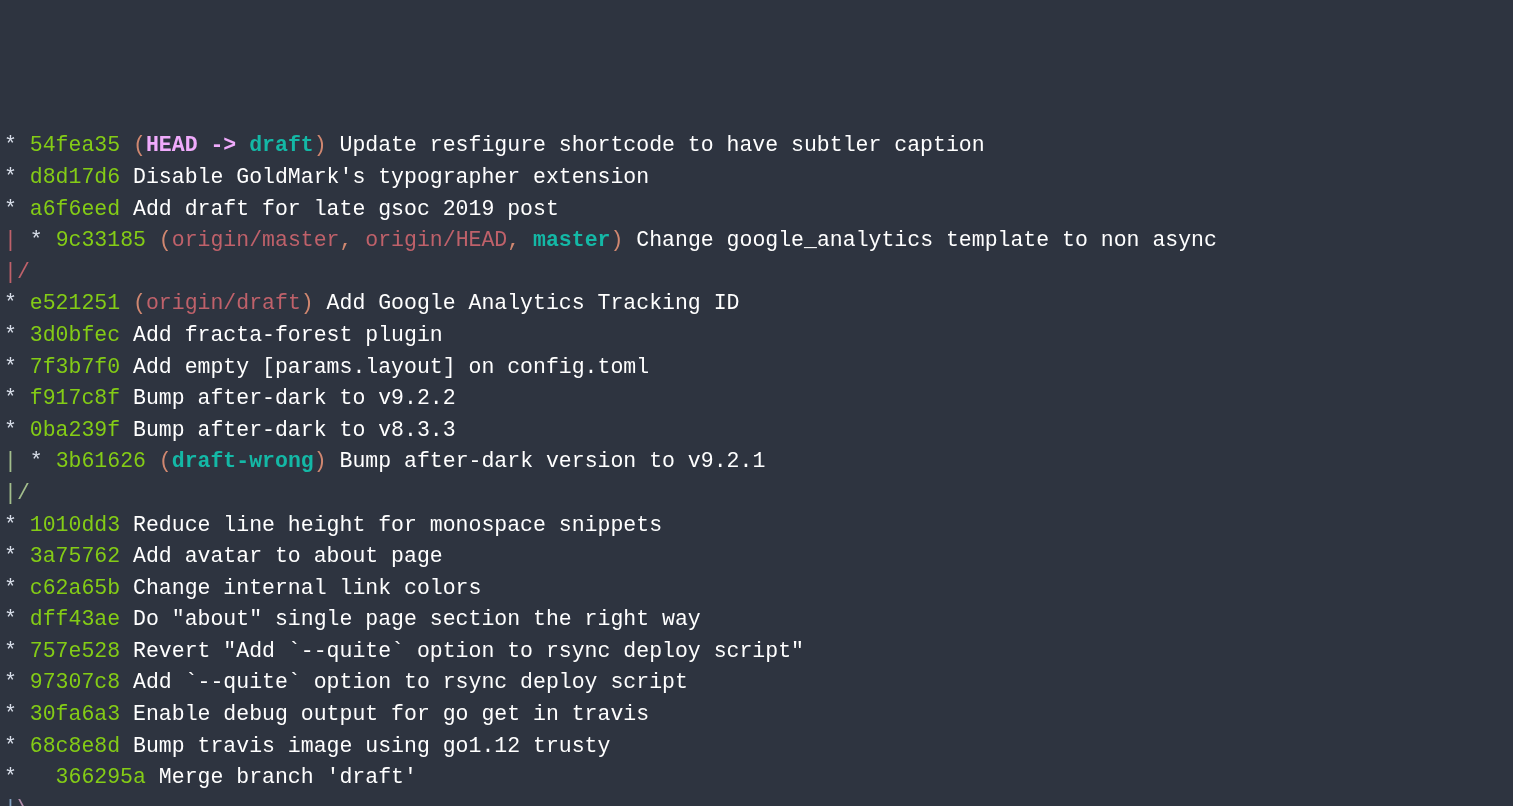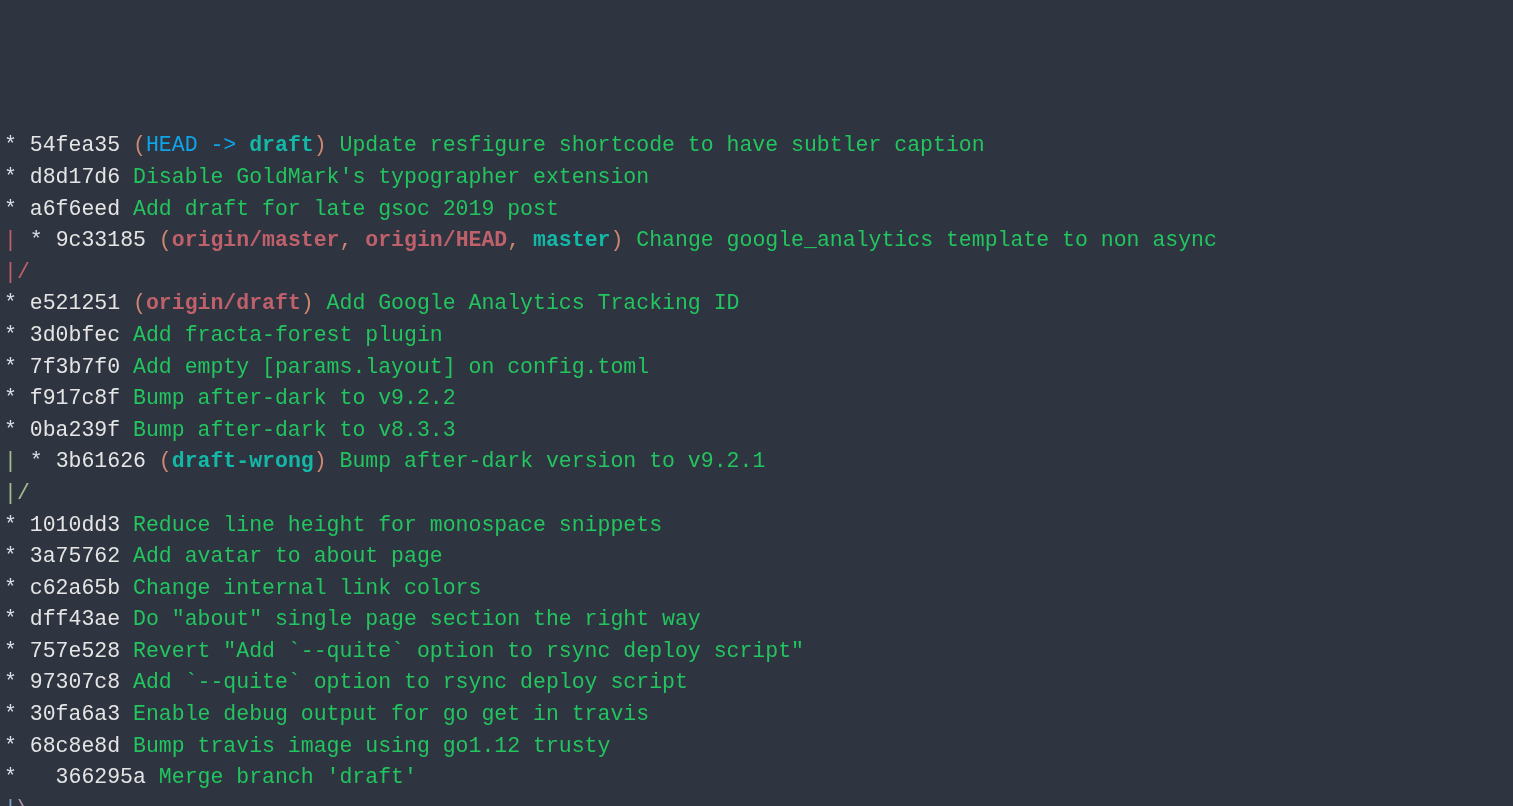--- a/index.html
+++ b/index.html
@@ -9,26 +9,26 @@
       font-family: 'Menlo', 'Monaco', 'Consolas', 'Liberation Mono', monospace;
       font-size: 21.5px;
       line-height: 1.47;
       padding: 4px 0 0 4px;
       white-space: pre;
       overflow: hidden;
       width: 1513px;
       height: 806px;
     }
     .line { display: block; }
-    .hash { color: #e5e5e5; }
+    .hash { color: #84cc16; }
     .refs { color: #d08770; }
-    .head-ref { color: #0ea5e9; font-weight: normal; }
+    .head-ref { color: #f0abfc; font-weight: bold; }
     .local-branch { color: #14b8a6; font-weight: bold; }
-    .remote-branch { color: #bf616a; font-weight: bold; }
-    .msg { color: #22c55e; }
+    .remote-branch { color: #bf616a; font-weight: normal; }
+    .msg { color: #ffffff; }
     .graph { color: #d8dee9; }
     .pipe-red { color: #bf616a; }
     .pipe-green { color: #a3be8c; }
     .pipe-blue { color: #81a1c1; }
     .backslash-purple { color: #b48ead; }
     #git-log { display: block; }
   </style>
 </head>
 <body>
 

